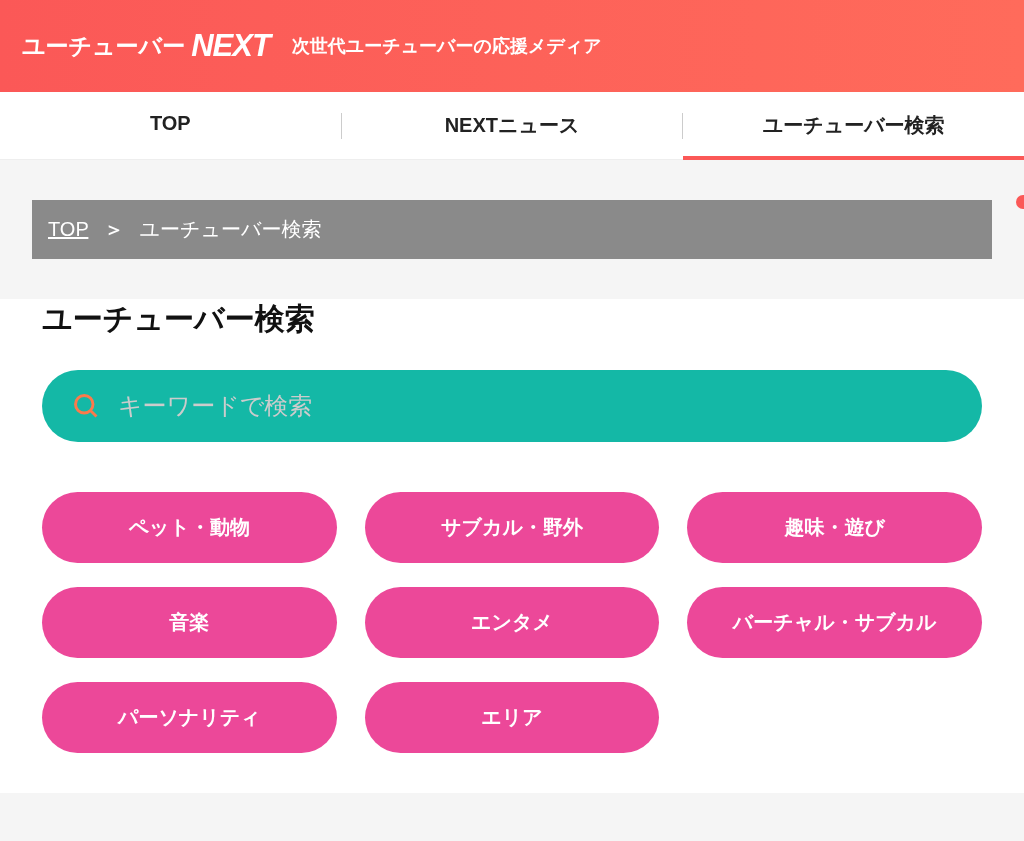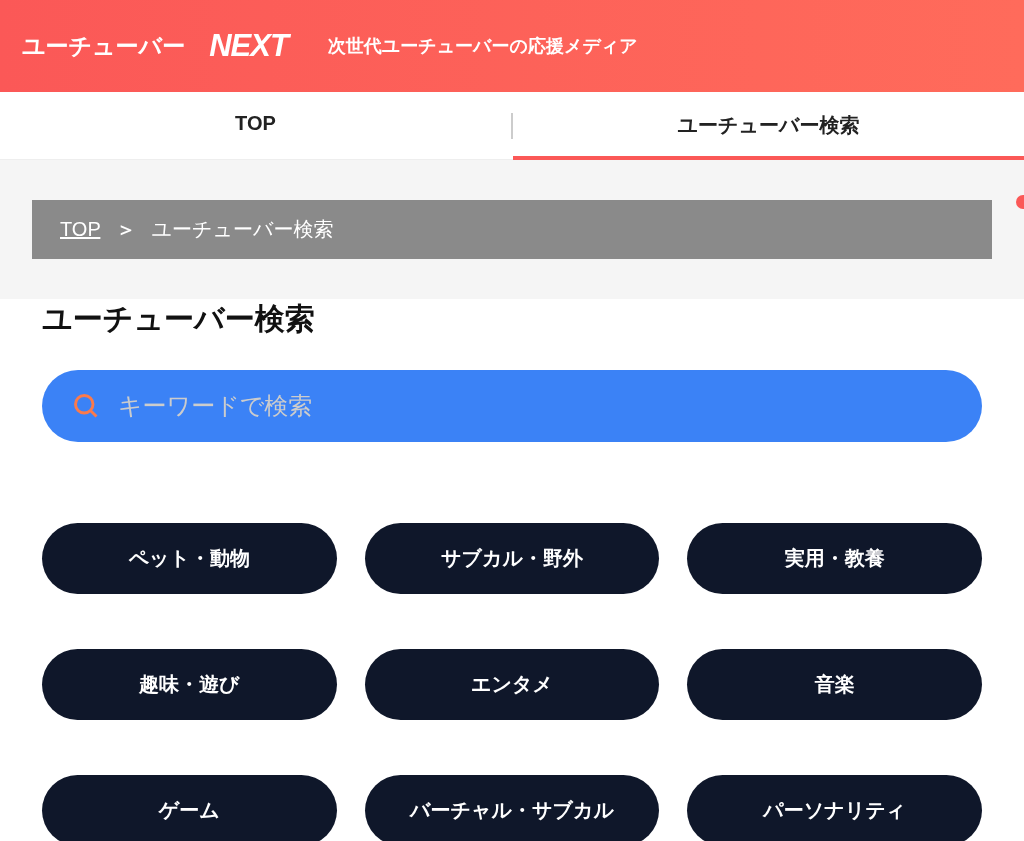--- a/index.html
+++ b/index.html
@@ -4,21 +4,21 @@
   <style>
     * { margin: 0; padding: 0; box-sizing: border-box; }
     body { font-family: -apple-system, BlinkMacSystemFont, "Hiragino Sans", "Hiragino Kaku Gothic ProN", Meiryo, sans-serif; background: #fff; }
     
     .header-banner {
       background: linear-gradient(90deg, #fb5857 0%, #ff6b5b 100%);
       color: #fff;
       padding: 28px 22px;
       display: flex;
       align-items: center;
-      gap: 26px;
+      gap: 8px;
     }
     .logo-text { font-size: 23px; font-weight: 900; letter-spacing: 0px; }
     .logo-next { font-size: 31px; font-weight: 900; font-style: italic; letter-spacing: -1px; margin-left: -2px; }
     .tagline { font-size: 18px; margin-left: 14px; font-weight: 700; }
     
     .nav-bar {
       display: flex;
       background: #fff;
       border-bottom: 1px solid #eee;
     }
@@ -45,34 +45,34 @@
       height: 4px;
       background: #fb5857;
     }
     
     .content-wrap { background: #f5f5f5; padding: 40px 0 60px; min-height: 700px; }
     .container { max-width: 960px; margin: 0 auto; padding: 0 25px; }
     
     .breadcrumb-bar {
       background: #8a8a8a;
       color: #fff;
-      padding: 16px 28px;
+      padding: 16px 16px;
       font-size: 20px;
       margin: 0 25px 40px;
       max-width: 960px;
       margin-left: auto;
       margin-right: auto;
     }
     .breadcrumb-bar a { color: #fff; text-decoration: underline; }
     .breadcrumb-sep { margin: 0 10px; font-weight: 700; }
     
     .page-title { font-size: 30px; font-weight: 900; color: #111; margin-bottom: 30px; }
     
     .search-box {
-      background: #3b82f6;
+      background: #14b8a6;
       border-radius: 40px;
       padding: 22px 30px;
       display: flex;
       align-items: center;
       gap: 18px;
       margin-bottom: 50px;
     }
     .search-icon-svg { width: 28px; height: 28px; color: #fb7a4b; flex-shrink: 0; }
     .search-input {
       border: none;
@@ -83,30 +83,29 @@
       flex: 1;
     }
     .search-input::placeholder { color: #ccc; }
     
     .category-grid {
       display: grid;
       grid-template-columns: repeat(3, 1fr);
       gap: 24px 28px;
     }
     .category-pill {
-      background: #0f172a;
+      background: #ec4899;
       color: #fff;
       border: none;
       border-radius: 40px;
       padding: 22px 10px;
       font-size: 20px;
       font-weight: 700;
       cursor: pointer;
       text-align: center;
-      margin-top: 31px;
     }
     
     .inner-content { background: #fff; padding: 0 0 40px; }
     .container-inner { padding: 0 10px; }
 
     .side-dot {
       position: fixed;
       right: 0;
       top: 195px;
       width: 8px;
@@ -120,20 +119,21 @@
 
 <header class="header-banner">
   <span class="logo-text">ユーチューバー</span>
   <span class="logo-next">NEXT</span>
   <span class="tagline">次世代ユーチューバーの応援メディア</span>
 </header>
 
 <nav class="nav-bar">
   <div class="nav-item">TOP</div>
   <div class="nav-divider"></div>
+  <div class="nav-item">NEXTニュース</div>
   <div class="nav-divider"></div>
   <div class="nav-item active">ユーチューバー検索</div>
 </nav>
 
 <div class="content-wrap">
 
   <div class="breadcrumb-bar">
     <a href="#">TOP</a>
     <span class="breadcrumb-sep">＞</span>
     <span>ユーチューバー検索</span>
@@ -148,25 +148,23 @@
         <svg class="search-icon-svg" viewBox="0 0 24 24" fill="none" stroke="currentColor" stroke-width="2.5">
           <circle cx="10.5" cy="10.5" r="7.5"></circle>
           <line x1="21" y1="21" x2="16" y2="16"></line>
         </svg>
         <input type="text" class="search-input" placeholder="キーワードで検索" style="">
       </div>
 
       <div class="category-grid">
         <button class="category-pill">ペット・動物</button>
         <button class="category-pill">サブカル・野外</button>
-        <button class="category-pill">実用・教養</button>
         <button class="category-pill">趣味・遊び</button>
+        <button class="category-pill">音楽</button>
         <button class="category-pill">エンタメ</button>
-        <button class="category-pill">音楽</button>
-        <button class="category-pill">ゲーム</button>
         <button class="category-pill">バーチャル・サブカル</button>
         <button class="category-pill">パーソナリティ</button>
         <button class="category-pill">エリア</button>
       </div>
 
     </div>
   </div>
 </div>
 
 <div class="side-dot"></div>

